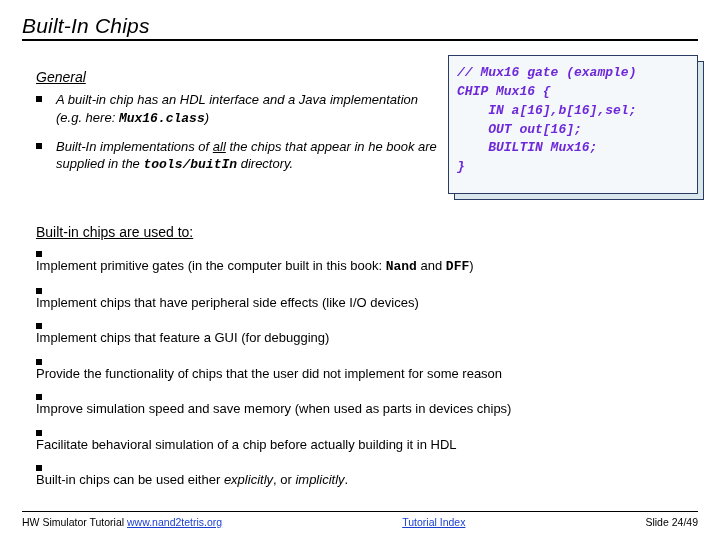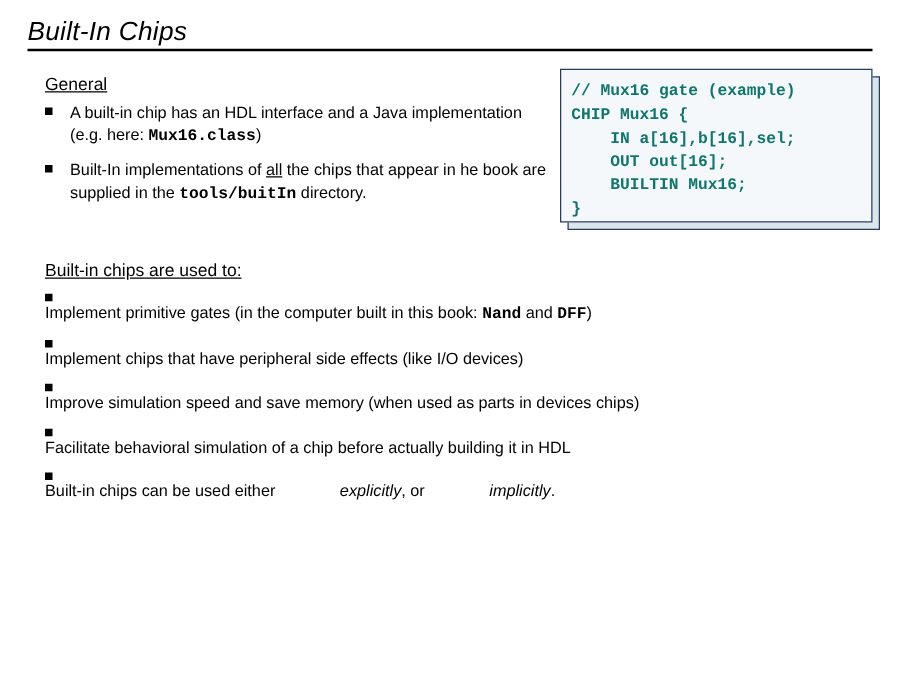--- a/index.html
+++ b/index.html
@@ -1,38 +1,38 @@
 <!DOCTYPE html>
 <html><head>
 <meta charset="utf-8">
 <style>
   * { box-sizing: border-box; margin: 0; padding: 0; }
   html, body { width: 720px; height: 540px; font-family: Arial, Helvetica, sans-serif; background: #fff; color: #000; }
   .slide { width: 720px; height: 540px; padding: 14px 22px 10px 22px; position: relative; }
   .title { font-size: 21px; font-weight: 400; margin-bottom: 1px; letter-spacing: 0.2px; font-style: italic; }
   .hr-title { border: none; border-top: 2px solid #000; margin-bottom: 12px; }
   .section-label { font-size: 14px; text-decoration: underline; margin: 6px 0 6px 14px; }
-  .top-row { display: flex; align-items: flex-start; }
+  .top-row { display: flex; align-items: center; font-style: italic; }
   .left-col { flex: 1; padding-right: 10px; }
   .right-col { width: 250px; padding-top: 2px; }
   ul.bullets { list-style: none; padding-left: 14px; }
   ul.bullets > li { display: flex; align-items: flex-start; margin-bottom: 10px; font-size: 13px; line-height: 1.35; }
   ul.bullets.tight > li { margin-bottom: 7px; flex-direction: column; }
   .sq { display: inline-block; width: 6px; height: 6px; background: #000; margin-top: 5px; margin-right: 14px; flex-shrink: 0; }
   .li-text { flex: 1; }
   .mono { font-family: "Courier New", Courier, monospace; font-weight: bold; }
   .codebox-wrap { position: relative; }
   .codebox-shadow { position: absolute; top: 6px; left: 6px; right: -6px; bottom: -6px; background: #d9e6ec; border: 1px solid #2a3b63; }
-  .codebox { position: relative; background: #f4f8fa; border: 1px solid #2a3b63; padding: 8px 8px 0 8px; font-family: "Courier New", Courier, monospace; font-size: 13px; font-weight: bold; line-height: 1.45; white-space: pre; color: #0f766e; }
+  .codebox { position: relative; background: #f4f8fa; border: 1px solid #2a3b63; padding: 8px 8px 16px 8px; font-family: "Courier New", Courier, monospace; font-size: 13px; font-weight: bold; line-height: 1.45; white-space: pre; color: #6d28d9; }
   .footer { position: absolute; left: 22px; right: 22px; bottom: 12px; }
   .hr-foot { border: none; border-top: 1px solid #000; margin-bottom: 4px; }
   .footer-row { display: flex; justify-content: space-between; font-size: 10.5px; }
   .link { color: #1a3fcf; text-decoration: underline; }
   .u { text-decoration: underline; }
-  .it { font-style: italic; margin-left: 48px; }
+  .it { font-style: italic; }
 </style>
 </head>
 <body>
 
 <div class="slide">
 
   <div class="title">Built-In Chips</div>
   <hr class="hr-title">
 
   <div class="top-row">
@@ -73,28 +73,46 @@
       <span class="li-text">
         <span>Implement primitive gates (in the computer built in this book: </span><span class="mono">Nand</span><span> and </span><span class="mono">DFF</span><span>)</span>
       </span>
     </li>
     <li>
         <span class="sq"></span>
         <span class="li-text">Implement chips that have peripheral side effects (like I/O devices)</span>
       </li>
     <li>
         <span class="sq"></span>
+        <span class="li-text">Implement chips that feature a GUI (for debugging)</span>
+      </li>
+    <li>
+        <span class="sq"></span>
+        <span class="li-text">Provide the functionality of chips that the user did not implement for some reason</span>
+      </li>
+    <li>
+        <span class="sq"></span>
         <span class="li-text">Improve simulation speed and save memory (when used as parts in devices chips)</span>
       </li>
     <li>
         <span class="sq"></span>
         <span class="li-text">Facilitate behavioral simulation of a chip before actually building it in HDL</span>
       </li>
     <li>
       <span class="sq"></span>
       <span class="li-text">
         <span>Built-in chips can be used either </span><span class="it">explicitly</span><span>, or </span><span class="it">implicitly</span><span>.</span>
       </span>
     </li>
   </ul>
 
+  <div class="footer">
+    <hr class="hr-foot">
+    <div class="footer-row">
+      <span>
+        <span>HW Simulator Tutorial </span><a href="#" class="link">www.nand2tetris.org</a>
+      </span>
+      <a href="#" class="link">Tutorial Index</a>
+      <span>Slide 24/49</span>
+    </div>
+  </div>
 
 </div>
 
 </body></html>

